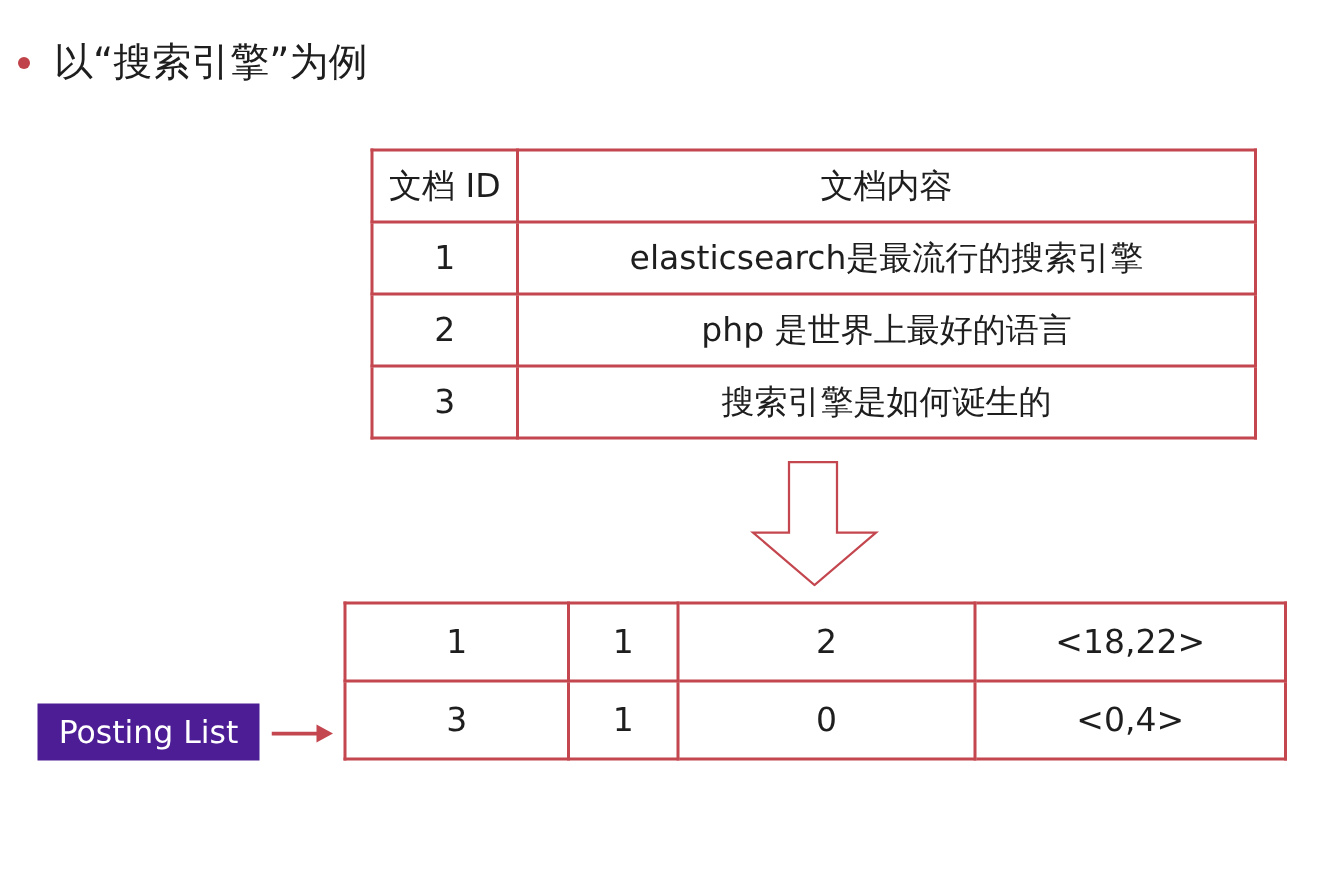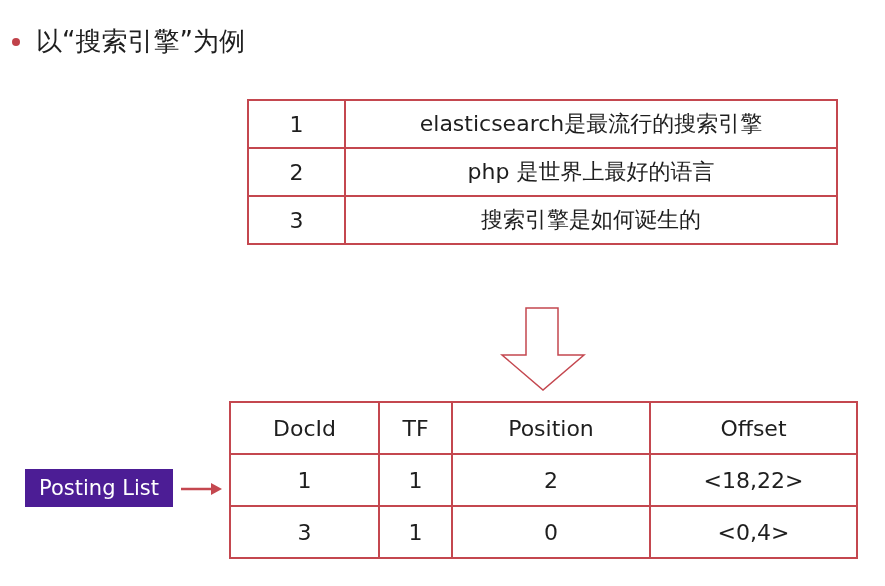--- a/index.html
+++ b/index.html
@@ -35,20 +35,24 @@
   <span class="bullet"></span>
   <span>以“搜索引擎”为例</span>
 </div>
 
 <table id="docs">
   <colgroup>
       <col style="width:97px">
       <col>
     </colgroup>
   <tbody>
+      <tr>
+    <td>文档 ID</td>
+    <td>文档内容</td>
+  </tr>
   <tr>
     <td>1</td>
     <td>elasticsearch是最流行的搜索引擎</td>
   </tr>
   <tr>
     <td>2</td>
     <td>php 是世界上最好的语言</td>
   </tr>
   <tr>
     <td>3</td>
@@ -68,26 +72,20 @@
 </svg>
 
 <table id="posting">
   <colgroup>
       <col style="width:149px">
       <col style="width:73px">
       <col style="width:198px">
       <col>
     </colgroup>
   <tbody>
-      <tr>
-    <td>DocId</td>
-    <td>TF</td>
-    <td>Position</td>
-    <td>Offset</td>
-  </tr>
   <tr>
     <td>1</td>
     <td>1</td>
     <td>2</td>
     <td>&lt;18,22&gt;</td>
   </tr>
   <tr>
     <td>3</td>
     <td>1</td>
     <td>0</td>

